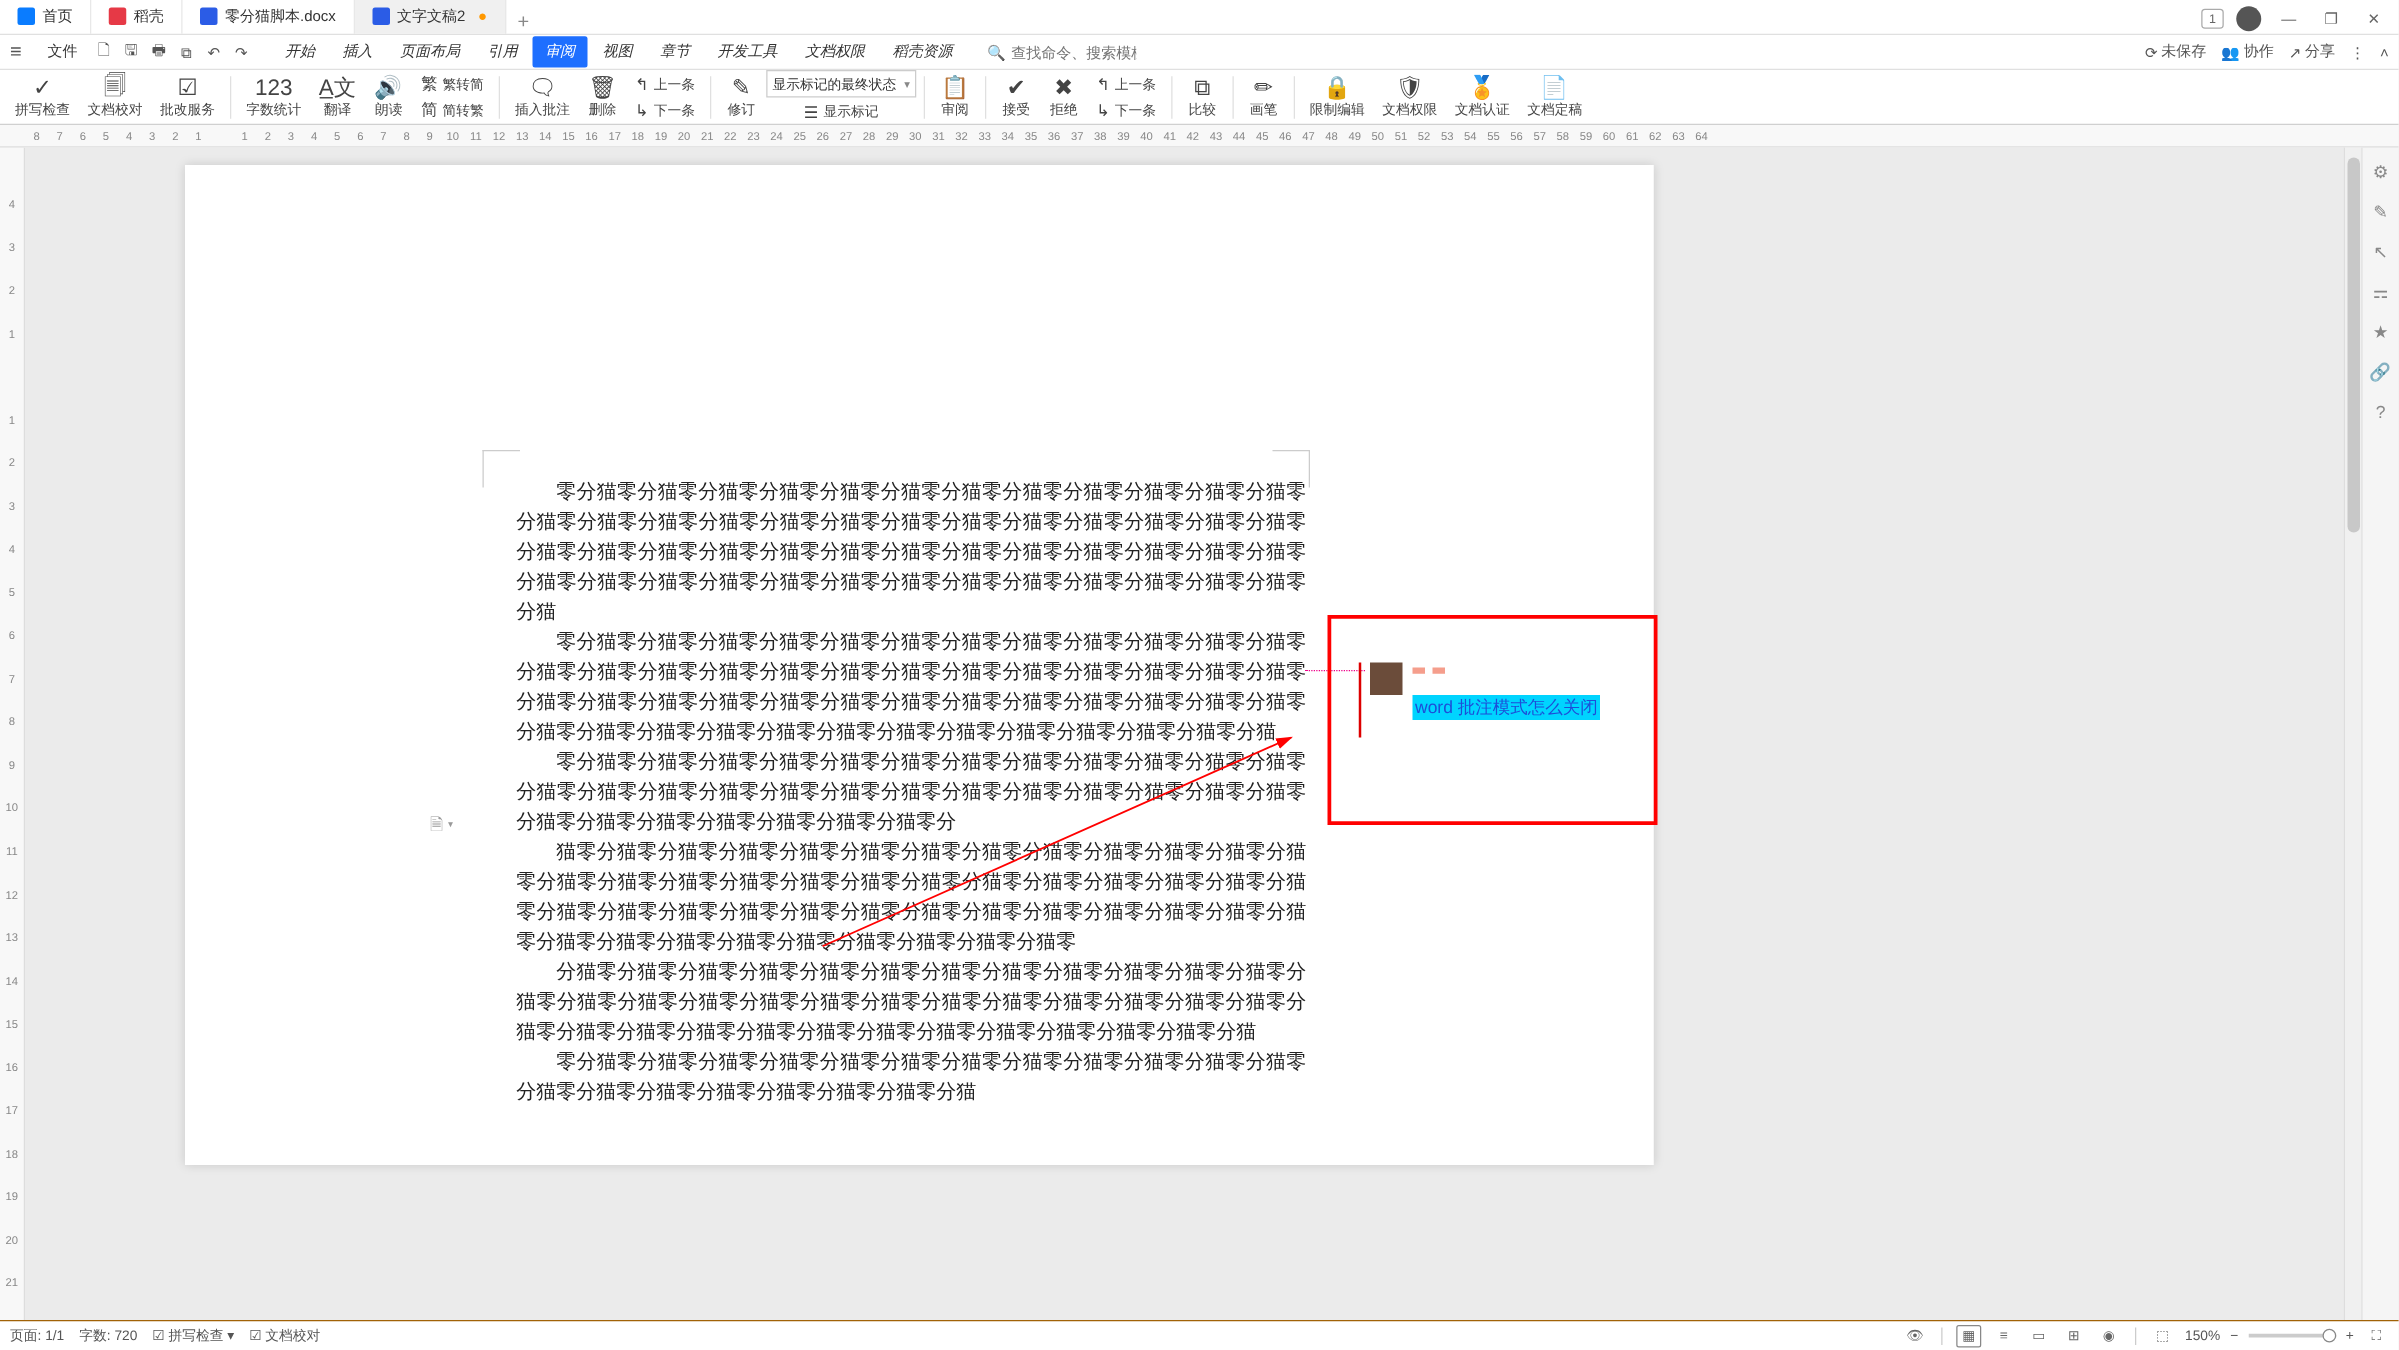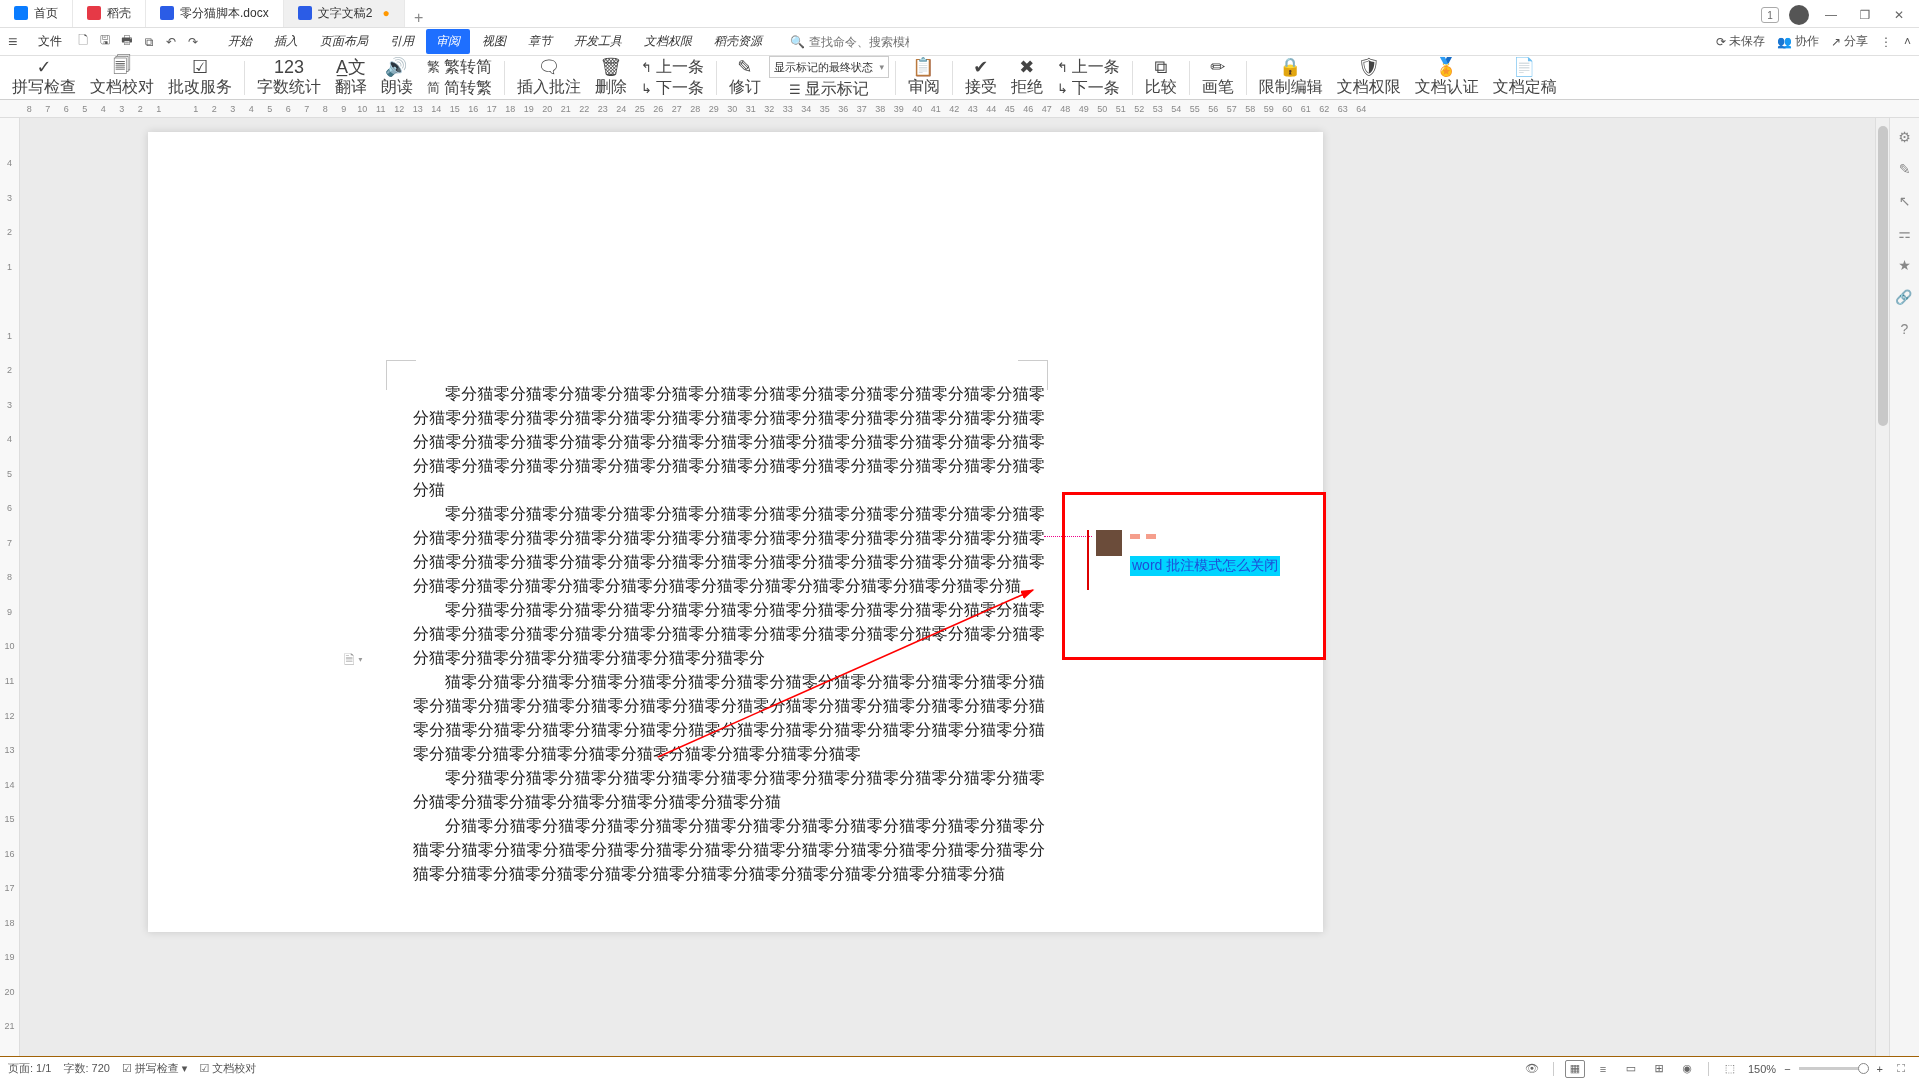--- a/index.html
+++ b/index.html
@@ -30,21 +30,21 @@
 .search-box { margin-left: 14px; display: flex; align-items: center; gap: 4px; color: #999; }
 .search-input { border: none; outline: none; font-size: 12px; width: 100px; color: #999; }
 .menubar-right { margin-left: auto; display: flex; align-items: center; gap: 12px; color: #555; }
 .menubar-right span { cursor: pointer; display: flex; align-items: center; gap: 3px; }
 
 
 .ribbon { height: 44px; background: #fff; display: flex; align-items: center; padding: 0 6px; border-bottom: 1px solid #d0d0d0; gap: 2px; }
 .ribbon-sep { width: 1px; height: 34px; background: #e0e0e0; margin: 0 4px; }
 .ribbon-btn { display: flex; flex-direction: column; align-items: center; justify-content: center; padding: 2px 6px; cursor: pointer; font-size: 11px; color: #444; min-width: 36px; }
 .ribbon-btn .ico { font-size: 18px; height: 20px; display: flex; align-items: center; justify-content: center; }
-.ribbon-btn .lbl { font-size: 16px; white-space: nowrap; }
+.ribbon-btn .lbl { font-size: 11px; white-space: nowrap; }
 .ribbon-btn.small { flex-direction: row; gap: 4px; padding: 2px 6px; height: 20px; min-width: auto; }
 .ribbon-btn.small .ico { font-size: 13px; height: auto; }
 .ribbon-stack { display: flex; flex-direction: column; gap: 1px; }
 .ribbon-select { height: 22px; border: 1px solid #ccc; background: #fff; font-size: 11px; padding: 0 4px; min-width: 120px; display: flex; align-items: center; justify-content: space-between; cursor: pointer; }
 .ribbon-select .arr { color: #888; font-size: 9px; }
 
 
 .ruler-h { height: 18px; background: #f8f8f8; border-bottom: 1px solid #ddd; position: relative; overflow: hidden; font-size: 9px; color: #888; display: flex; align-items: center; padding-left: 20px; }
 .ruler-h .tick { flex: 0 0 18.5px; text-align: center; }
 
@@ -389,22 +389,22 @@
     </div>
   <div class="doc-area">
     <div class="page">
       <div class="corner tl"></div>
       <div class="corner tr"></div>
       <div class="page-content">
         <div class="para">零分猫零分猫零分猫零分猫零分猫零分猫零分猫零分猫零分猫零分猫零分猫零分猫零分猫零分猫零分猫零分猫零分猫零分猫零分猫零分猫零分猫零分猫零分猫零分猫零分猫零分猫零分猫零分猫零分猫零分猫零分猫零分猫零分猫零分猫零分猫零分猫零分猫零分猫零分猫零分猫零分猫零分猫零分猫零分猫零分猫零分猫零分猫零分猫零分猫零分猫零分猫零分猫</div>
         <div class="para">零分猫零分猫零分猫零分猫零分猫零分猫零分猫零分猫零分猫零分猫零分猫零分猫零分猫零分猫零分猫零分猫零分猫零分猫零分猫零分猫零分猫零分猫零分猫零分猫零分猫零分猫零分猫零分猫零分猫零分猫零分猫零分猫零分猫零分猫零分猫零分猫零分猫零分猫零分猫零分猫零分猫零分猫零分猫零分猫零分猫零分猫零分猫零分猫零分猫零分猫零分猫</div>
         <div class="para">零分猫零分猫零分猫零分猫零分猫零分猫零分猫零分猫零分猫零分猫零分猫零分猫零分猫零分猫零分猫零分猫零分猫零分猫零分猫零分猫零分猫零分猫零分猫零分猫零分猫零分猫零分猫零分猫零分猫零分猫零分猫零分猫零分</div>
         <div class="para">猫零分猫零分猫零分猫零分猫零分猫零分猫零分猫零分猫零分猫零分猫零分猫零分猫零分猫零分猫零分猫零分猫零分猫零分猫零分猫零分猫零分猫零分猫零分猫零分猫零分猫零分猫零分猫零分猫零分猫零分猫零分猫零分猫零分猫零分猫零分猫零分猫零分猫零分猫零分猫零分猫零分猫零分猫零分猫零分猫零分猫零分猫零分猫零</div>
+        <div class="para">分猫零分猫零分猫零分猫零分猫零分猫零分猫零分猫零分猫零分猫零分猫零分猫零分猫零分猫零分猫零分猫零分猫零分猫零分猫零分猫零分猫零分猫零分猫零分猫零分猫零分猫零分猫零分猫零分猫零分猫零分猫零分猫零分猫零分猫零分猫零分猫零分猫零分猫</div>
         <div class="para">零分猫零分猫零分猫零分猫零分猫零分猫零分猫零分猫零分猫零分猫零分猫零分猫零分猫零分猫零分猫零分猫零分猫零分猫零分猫零分猫</div>
-        <div class="para">分猫零分猫零分猫零分猫零分猫零分猫零分猫零分猫零分猫零分猫零分猫零分猫零分猫零分猫零分猫零分猫零分猫零分猫零分猫零分猫零分猫零分猫零分猫零分猫零分猫零分猫零分猫零分猫零分猫零分猫零分猫零分猫零分猫零分猫零分猫零分猫零分猫零分猫</div>
       </div>
       <div class="page-indicator">🗎 ▾</div>
       <div class="comment-line"></div>
       <div class="comment-box-outline"></div>
       <div class="comment-bar"></div>
       <div class="comment-avatar"></div>
       <div class="comment-dots">
           <span></span>
           <span></span>
         </div>

